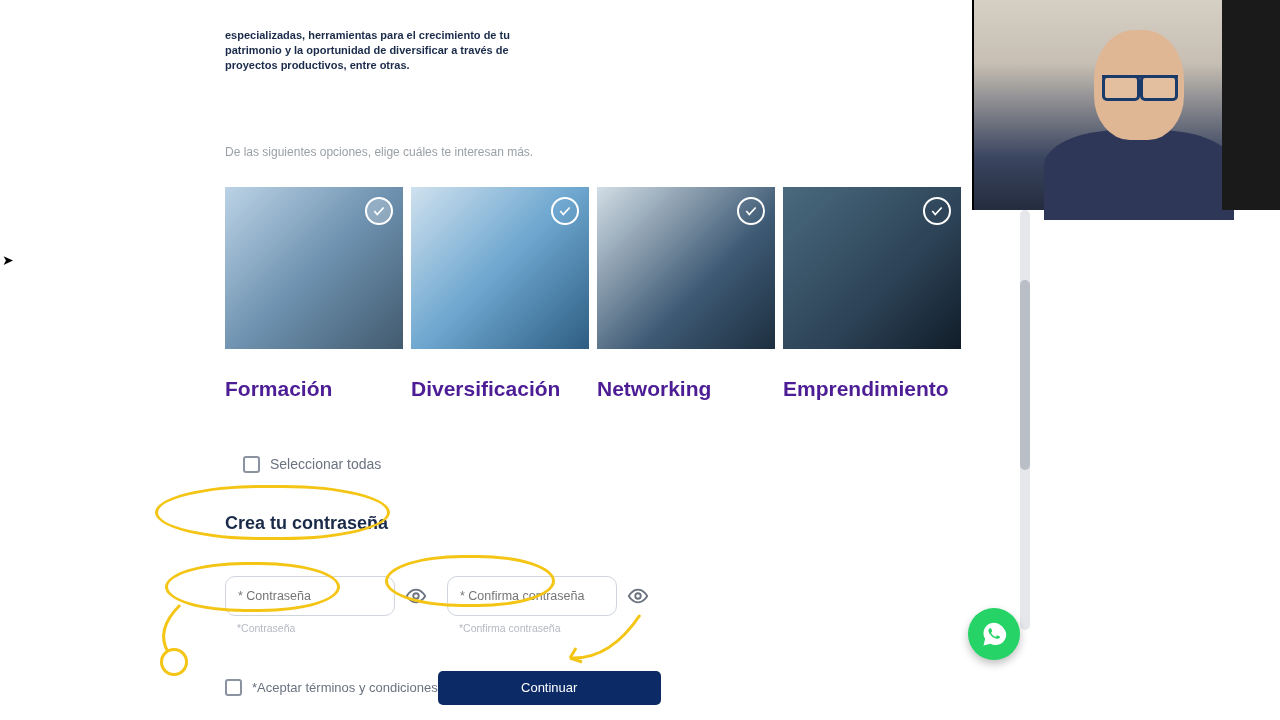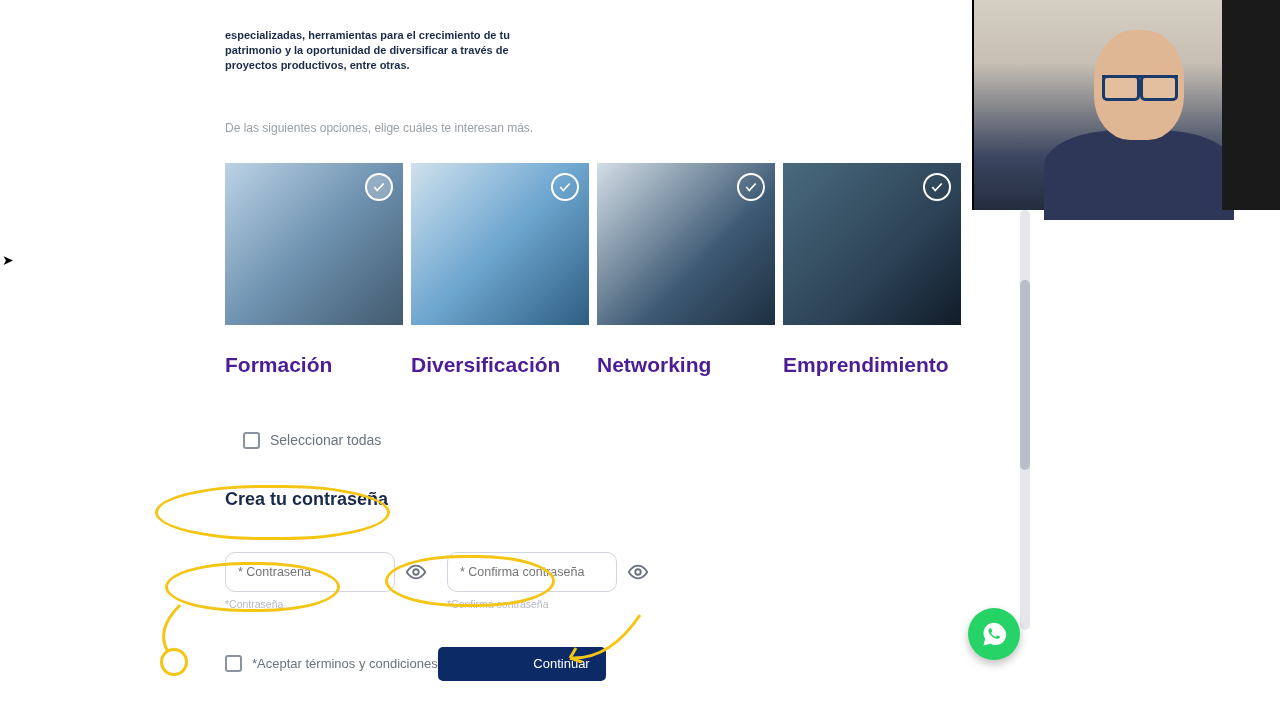--- a/index.html
+++ b/index.html
@@ -24,21 +24,21 @@
     color: #1a2b4a;
     font-size: 11px;
     line-height: 1.35;
     font-weight: 700;
     filter: blur(0.4px);
     margin-top: 28px;
   }
   .instruction {
     color: #9aa0a6;
     font-size: 12px;
-    margin-top: 48px;
+    margin-top: 72px;
     filter: blur(0.6px);
   }
   .cards {
     display: flex;
     gap: 8px;
     margin-top: 28px;
   }
   .card {
     width: 178px;
   }
@@ -125,21 +125,21 @@
   .eye {
     width: 22px;
     height: 22px;
     display: flex;
     align-items: center;
     justify-content: center;
     color: #6b7280;
   }
   .field-hint {
     position: absolute;
-    left: 0;
+    left: 12px;
     top: 46px;
     font-size: 10.5px;
     color: #b5b9c2;
     filter: blur(0.3px);
   }
 
   .submit-row {
     display: flex;
     align-items: center;
     margin-top: 55px;
@@ -151,22 +151,22 @@
     color: #6b7280;
     font-size: 13px;
   }
   .continue-btn {
     background: #0b2a66;
     color: #fff;
     font-size: 13px;
     border: none;
     border-radius: 5px;
     height: 34px;
-    width: 168px;
-    text-align: right;
+    width: 223px;
+    text-align: center;
     padding: 0 16px;
     cursor: pointer;
   }
 
   
   .annot {
     position: absolute;
     border: 3px solid #f4c514;
     border-radius: 50% / 55%;
     pointer-events: none;

